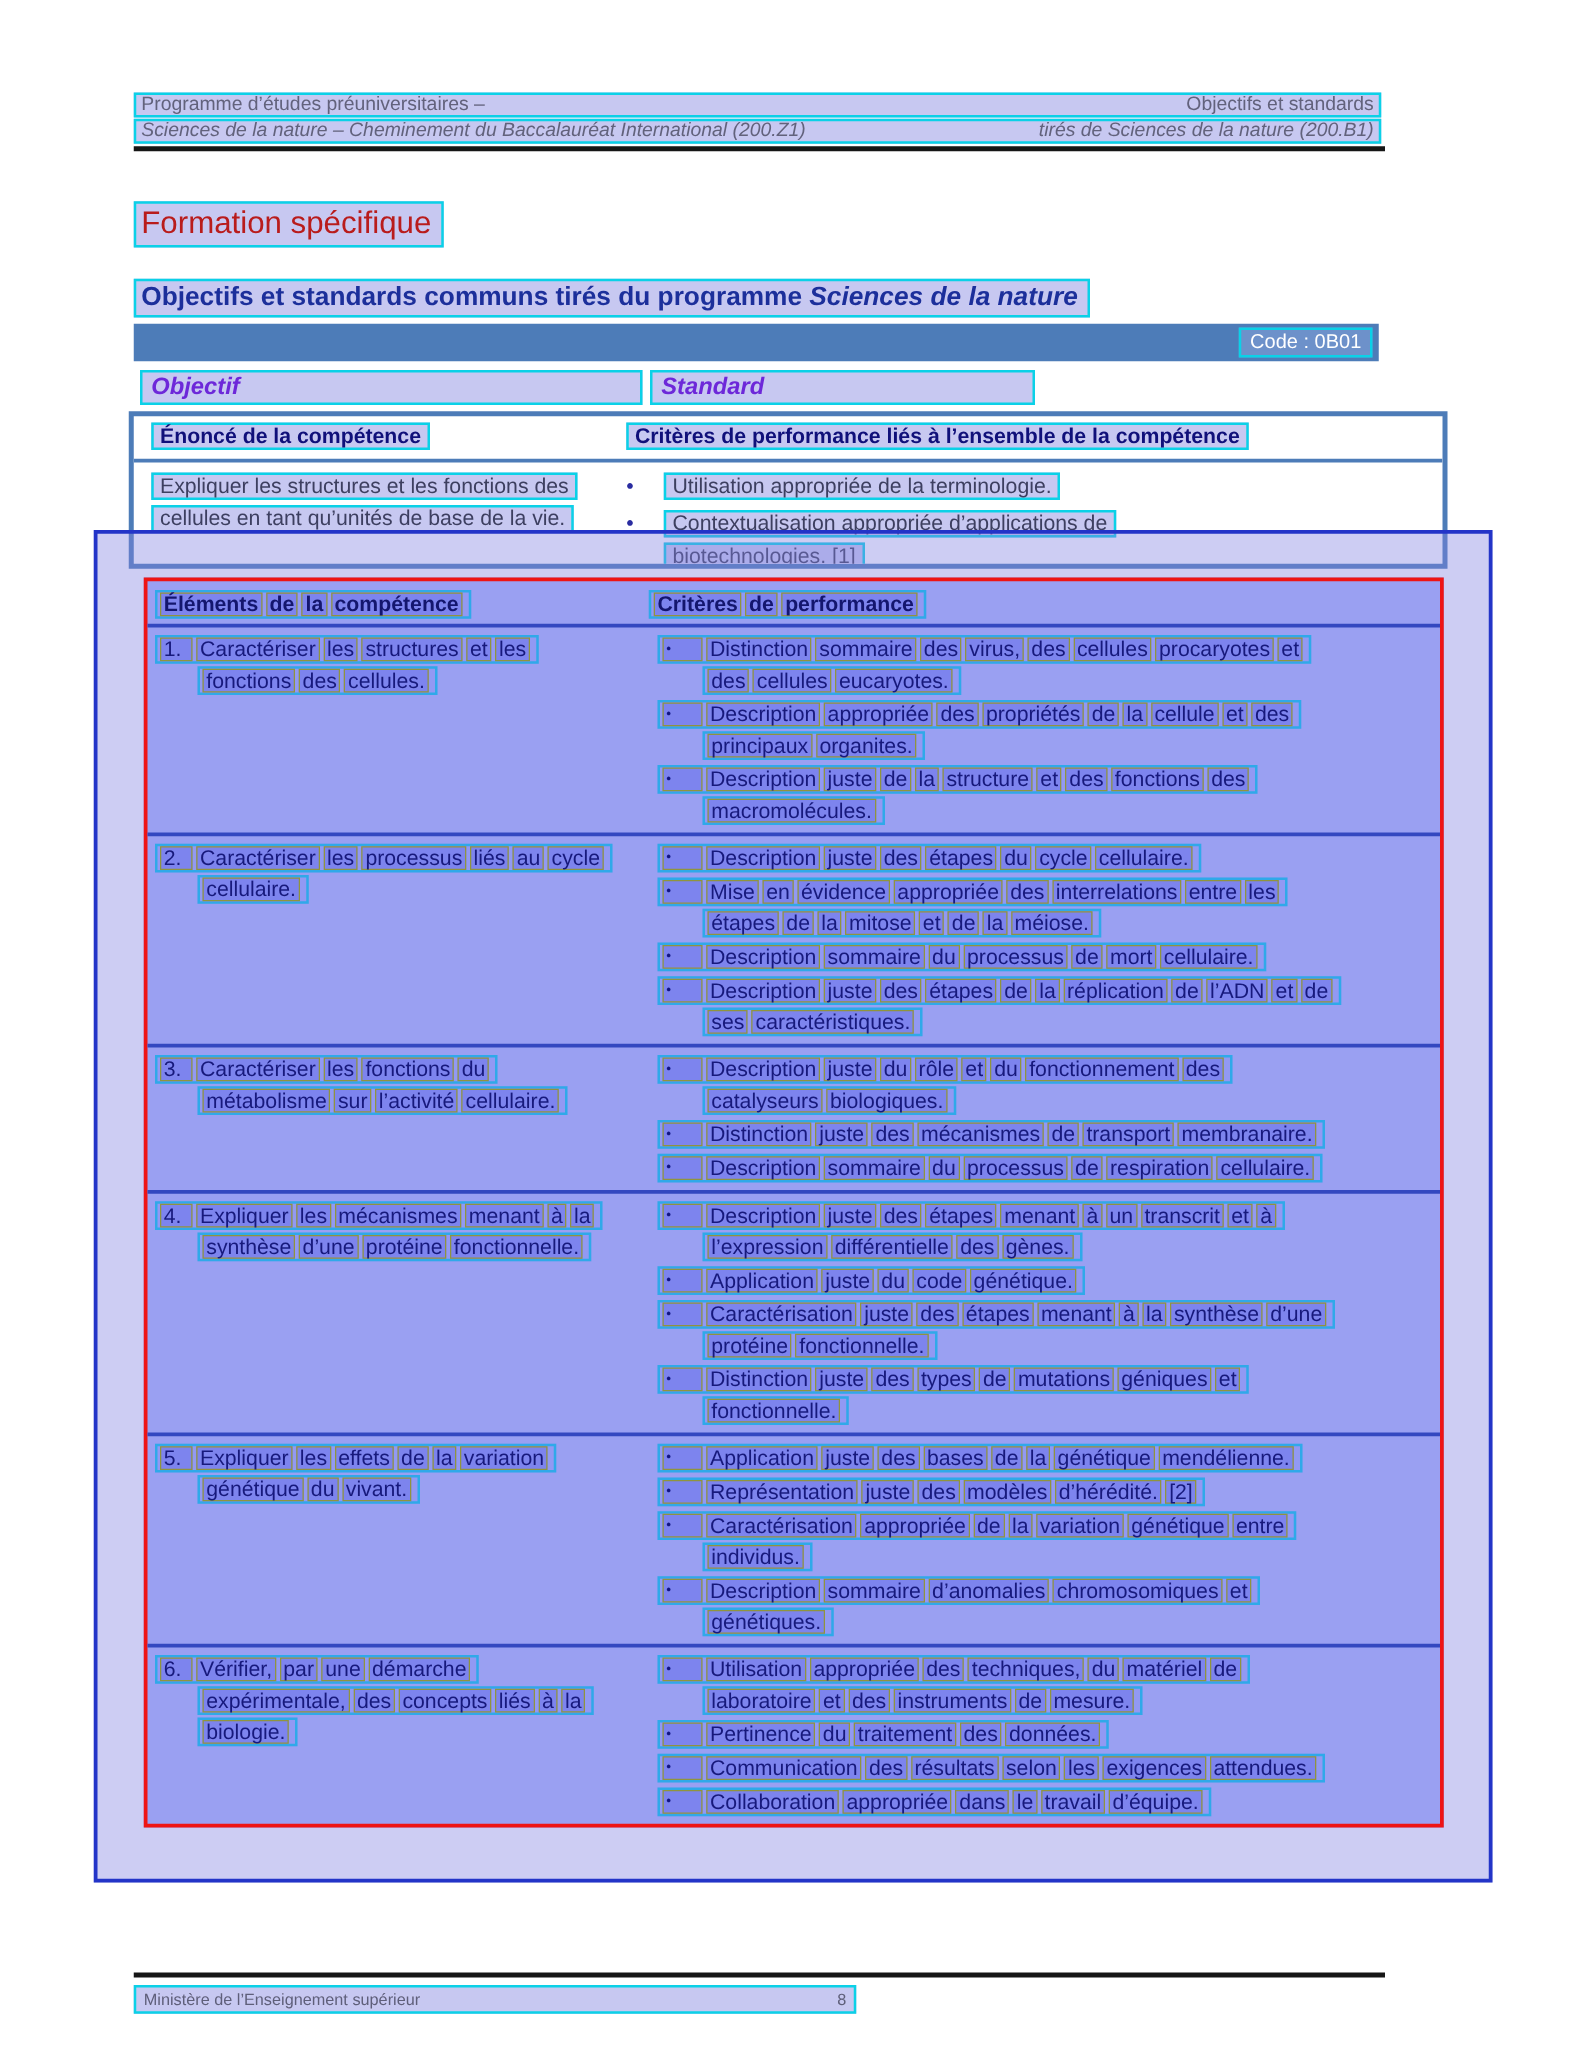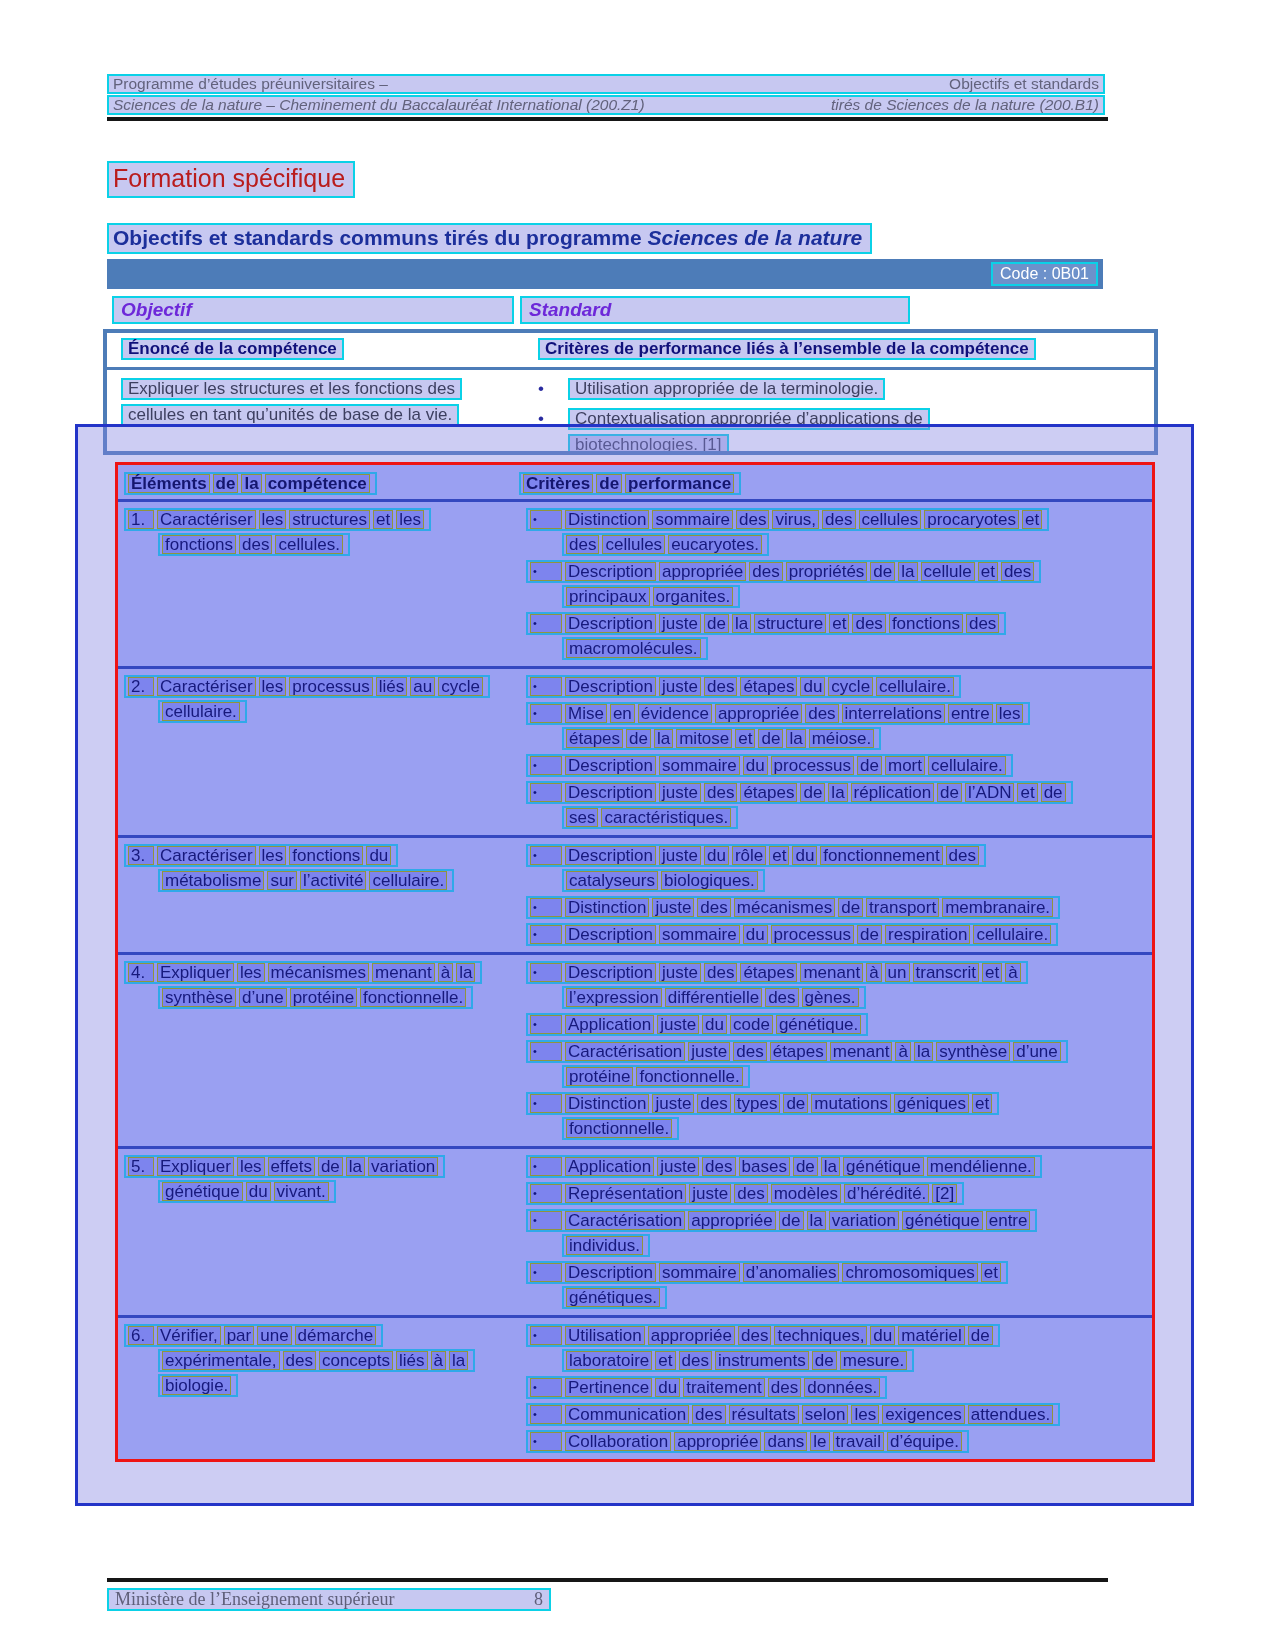--- a/index.html
+++ b/index.html
@@ -22,27 +22,27 @@
   
   .codebar{top:259px;left:107px;width:996px;height:30px;background:#4d7cb8;display:flex;
            justify-content:flex-end;align-items:center;padding-right:5px;box-sizing:border-box;padding-left:32px;}
   .code-badge{border:2px solid #0bd1e7;background:rgba(195,200,250,0.28);color:#ffffff;
               font-size:16px;padding:1px 7px;}
   
   .band{top:296px;left:107px;width:996px;height:28px;}
   .band .hl{position:absolute;height:28px;display:flex;align-items:center;
             font-size:19px;font-weight:bold;font-style:italic;color:#6d28d9;padding-left:7px;}
   .band-obj{left:5px;width:402px;}
-  .band-std{left:413px;width:390px;}
+  .band-std{left:413px;width:308px;}
   
   .upper-table{top:329px;left:103px;width:1055px;height:126px;border:4px solid #4d7cb8;
                box-sizing:border-box;background:#ffffff;overflow:hidden;}
   .ut-header{display:flex;padding:5px 0 3px 14px;border-bottom:3px solid #4d7cb8;}
   .ut-body{display:flex;padding:8px 0 0 14px;}
-  .ut-c1{width:417px;}
+  .ut-c1{width:380px;}
   .ut-c2{flex:1;}
   .hl-line{display:flex;width:max-content;align-items:center;height:22px;margin-bottom:4px;
            font-size:17px;color:#3d3f60;padding:0 5px;}
   .bold-navy{font-weight:bold;color:#10107a;}
   .ut-crit{display:flex;margin-bottom:4px;}
   .ut-bullet{color:#2a2ca0;font-size:17px;width:30px;padding-top:1px;}
   .ut-cont{margin-left:30px;}
   
   .overlay{top:424px;left:75px;width:1119px;height:1082px;background:rgba(130,130,225,0.4);
            border:3px solid #2334c8;box-sizing:border-box;z-index:4;}
@@ -61,23 +61,23 @@
   .ov-bold .w{font-weight:bold;color:#14166e;}
   .w{background:#7d84ee;border:1px solid #90943e;padding:0 2px;margin-right:3px;
      display:flex;align-items:center;height:17px;line-height:17px;}
   .num-w{min-width:20px;}
   .bul-w{width:26px;font-size:11px;color:#101480;}
   .cont-item{margin-left:34px;}
   .cont-crit{margin-left:36px;}
   .crit{margin-bottom:4px;}
   
   .ftr-rule{top:1578px;}
-  .ftr-line{top:1588px;left:107px;width:444px;height:23px;display:flex;
-            justify-content:space-between;align-items:center;font-size:18px;
-            color:#5f5f7a;padding:0 6px;font-family:Liberation Serif, serif;}
+  .ftr-line{top:1588px;left:107px;width:578px;height:23px;display:flex;
+            justify-content:space-between;align-items:center;font-size:13px;
+            color:#5f5f7a;padding:0 6px;}
 </style>
 </head>
 <body>
 
 <div id="page">
 
   <div class="abs hl hdr-line hdr-l1">
     <span>Programme d’études préuniversitaires –</span>
     <span>Objectifs et standards</span>
   </div>

